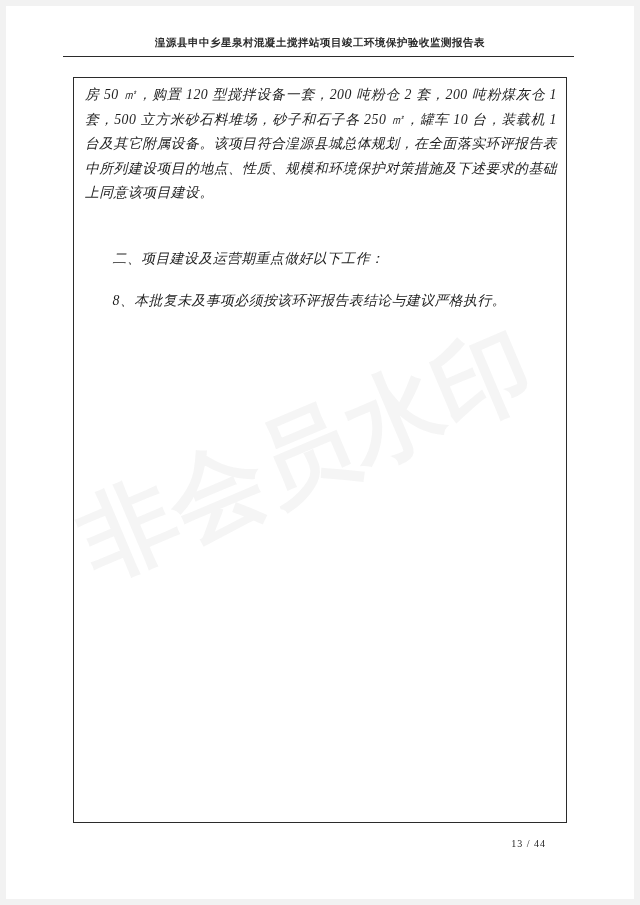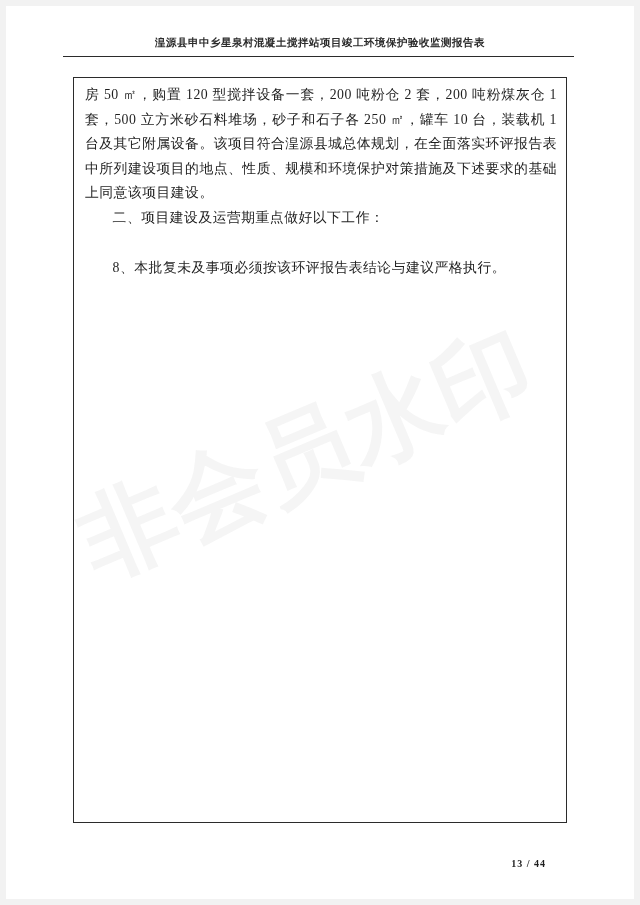--- a/index.html
+++ b/index.html
@@ -41,28 +41,29 @@
     padding: 5px 9px 0 11px;
     overflow: hidden;
   }
   p.para {
     margin: 0;
     font-size: 13.8px;
     line-height: 24.5px;
     color: #1e1e1e;
     text-align: justify;
     letter-spacing: 0.5px;
+    font-style: italic;
   }
-  p.para.indent { text-indent: 2em; }
-  p.para.spaced { margin-top: 26px; }
+  p.para.indent { text-indent: 2em; margin-top: 41px; }
+  p.para.spaced { margin-top: 18px; }
   .page-number {
     position: absolute;
-    top: 852px; right: 88px;
+    top: 832px; right: 88px;
     font-size: 10px;
-    font-weight: bold;
+    font-weight: normal;
     color: #1e1e1e;
     letter-spacing: 1px;
   }
   .watermark {
     position: absolute;
     left: 60px; top: 385px;
     transform: rotate(-23deg);
     transform-origin: center;
     font-size: 96px;
     font-weight: bold;

